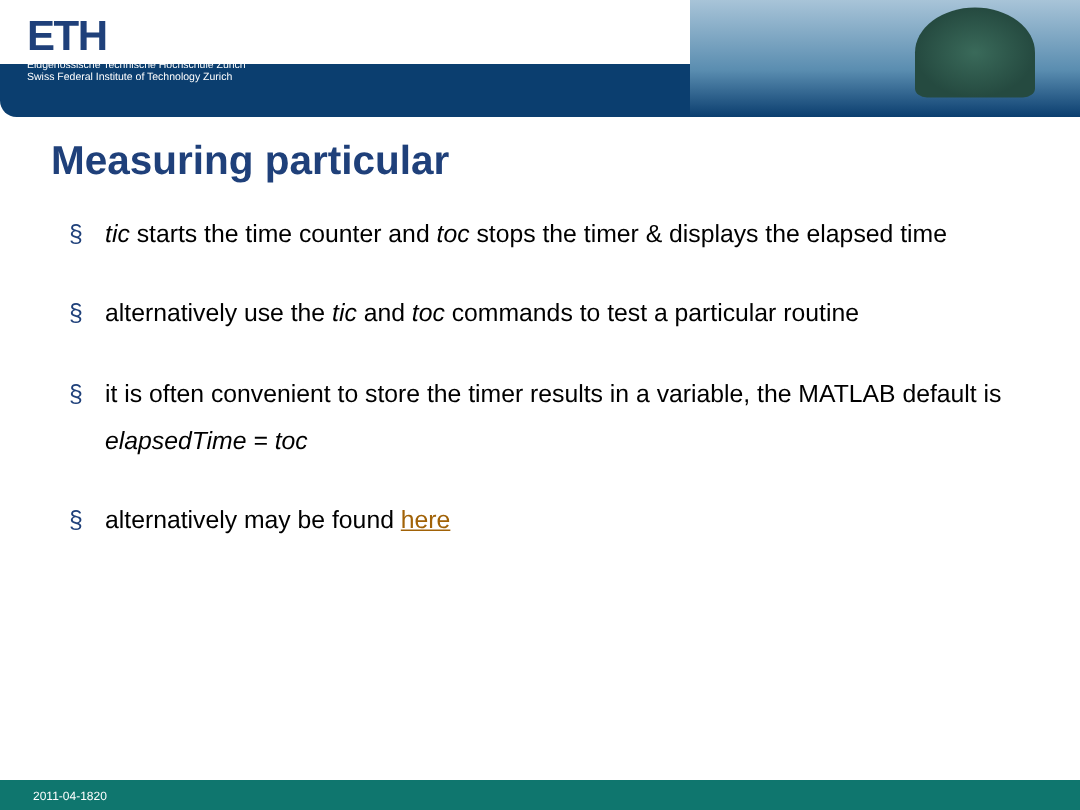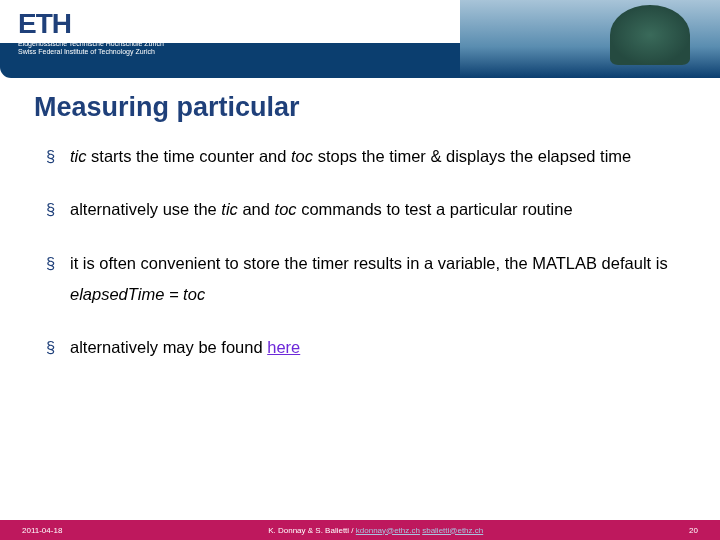--- a/index.html
+++ b/index.html
@@ -71,28 +71,28 @@
   }
   .bullet::before {
     content: "§";
     position: absolute;
     left: 0;
     top: 0;
     color: #1f407a;
     font-weight: normal;
   }
   .italic { font-style: italic; }
-  .link { color: #6d28d9; text-decoration: underline; }
+  .link { color: #a16207; text-decoration: underline; }
   .footer {
     position: absolute;
     bottom: 0;
     left: 0;
     width: 100%;
     height: 20px;
-    background: #be185d;
+    background: #0f766e;
     color: #ffffff;
     font-size: 8px;
     display: flex;
     align-items: center;
   }
   .footer-date { margin-left: 22px; flex: 0 0 auto; }
   .footer-center { flex: 1 1 auto; text-align: center; }
   .footer-page { margin-right: 22px; flex: 0 0 auto; }
   .footer a { color: #a8c4e0; text-decoration: underline; }
 </style>
@@ -128,17 +128,14 @@
 
 
   <div class="bullet">
     <span>alternatively may be found </span><a href="#" class="link">here</a>
   </div>
 
 </div>
 
 <div class="footer">
   <div class="footer-date">2011-04-18</div>
-  <div class="footer-center">
-    <span>K. Donnay &amp; S. Balietti / </span><a href="#">kdonnay@ethz.ch</a><span>   </span><a href="#">sbalietti@ethz.ch</a>
-  </div>
   <div class="footer-page">20</div>
 </div>
 
 </body></html>

